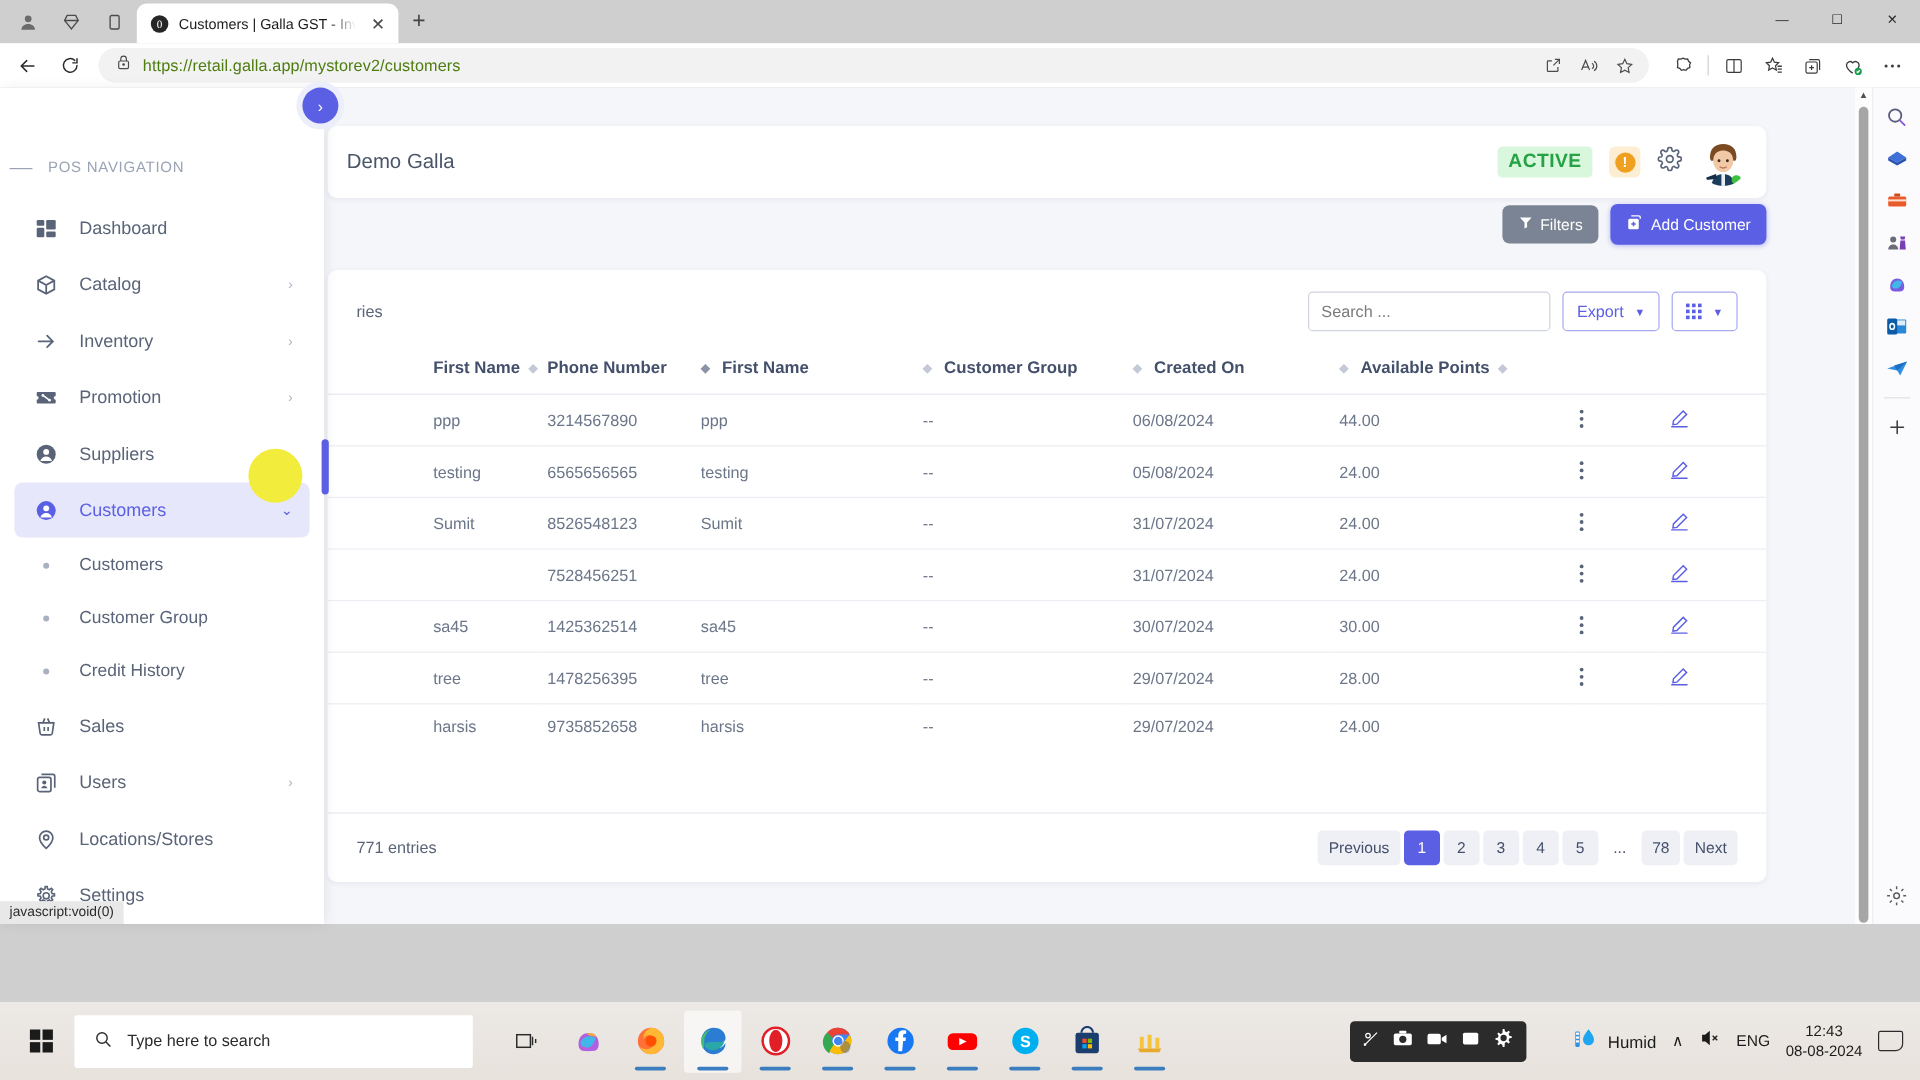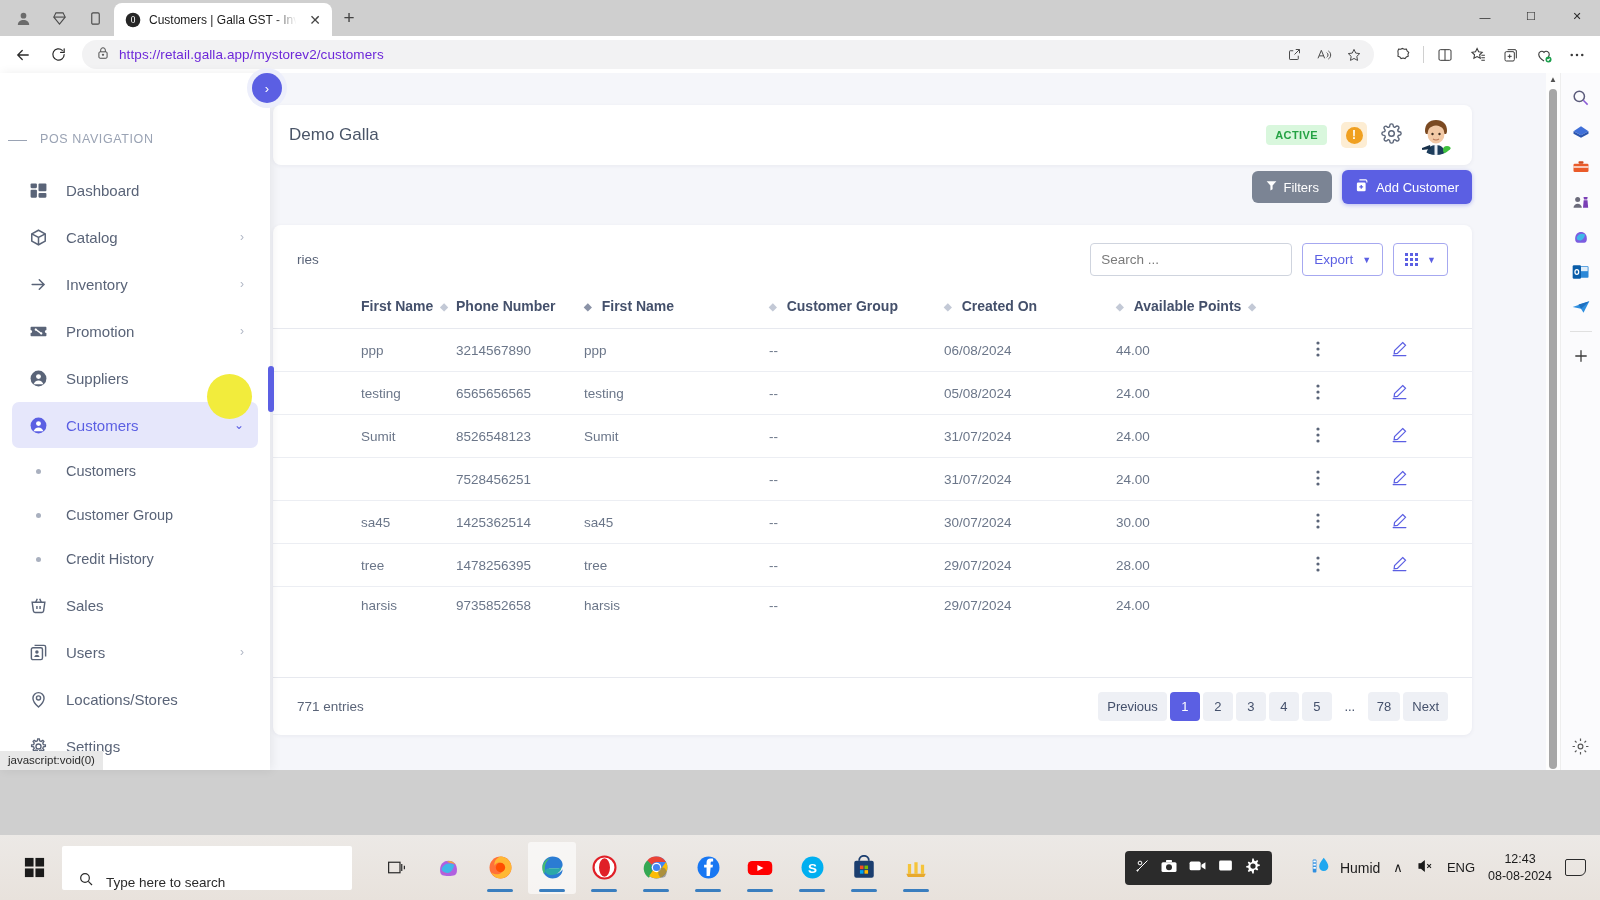--- a/index.html
+++ b/index.html
@@ -38,21 +38,21 @@
   .winctl div { width: 46px; height: 33px; display: flex; align-items: center;
                 justify-content: center; font-size: 11px; color: #2b2b2b; }
 
   .navbar { height: 37px; background: #fff; display: flex; align-items: center; gap: 3px; padding: 0 7px; }
   .nav-btn { width: 32px; height: 30px; display:flex; align-items:center; justify-content:center;
              color:#3b3b3b; border-radius:4px; }
   .omnibox {
     flex: 1; height: 29px; background: #f2f2f3; border-radius: 15px;
     display: flex; align-items: center; padding: 0 6px 0 14px; margin: 0 5px; gap: 9px;
   }
-  .omnibox .url { font-size: 13.5px; color: #6d28d9; flex: 1; letter-spacing: .1px; }
+  .omnibox .url { font-size: 13.5px; color: #4d7c0f; flex: 1; letter-spacing: .1px; }
   .omni-actions { display: flex; align-items: center; gap: 2px; }
   .omni-actions .nav-btn { width: 28px; height: 26px; }
   .tb-right { display: flex; align-items: center; gap: 1px; padding-left: 4px; }
   .tb-sep { width: 1px; height: 17px; background: #d0d0d0; margin: 0 4px; }
 
   
   .viewport { position: absolute; left: 0; right: 40px; top: 73px; bottom: 65px;
               background: #f5f6fa; overflow: hidden; }
 
   
@@ -71,21 +71,21 @@
   .edgebar .bottom { margin-top: auto; margin-bottom: 8px; }
 
   
   .app-header {
     position: absolute; left: 273px; right: 88px; top: 32px; height: 60px;
     background: #fff; border-radius: 8px; display: flex; align-items: center;
     padding: 0 16px; box-shadow: 0 1px 4px rgba(40,40,90,.06);
   }
   .store-name { font-size: 17px; color: #4a5568; font-weight: 400; }
   .hdr-right { margin-left: auto; display: flex; align-items: center; gap: 14px; }
-  .badge-active { background: #d9f7dd; color: #25a244; font-size: 11px; font-weight: 700;
+  .badge-active { background: #d9f7dd; color: #25a244; font-size: 16px; font-weight: 700;
                   letter-spacing: .4px; padding: 4px 9px; border-radius: 4px; }
   .warn-box { width: 26px; height: 26px; background: #fdedd3; border-radius: 5px;
               display: flex; align-items:center; justify-content:center; }
   .warn-dot { width: 17px; height: 17px; border-radius: 50%; background: #f0a020; color:#fff;
               font-size: 12px; font-weight: 700; display:flex; align-items:center; justify-content:center; line-height:1; }
   .avatar { width: 40px; height: 40px; border-radius: 50%; overflow: hidden; position: relative; }
 
   
   .toolbar-row { position: absolute; left: 273px; right: 88px; top: 88px; height: 52px;
                  display:flex; align-items:center; justify-content:flex-end; gap: 10px; }
@@ -181,22 +181,22 @@
 
   
   .status-link { position: absolute; left: 0; bottom: 65px; background: #e8e8e8;
                  font-size: 11.5px; color: #2b2b2b; padding: 3px 8px 4px 8px; z-index: 80; }
 
   
   .taskbar { position: absolute; left:0; right:0; bottom:0; height: 65px;
              background: linear-gradient(180deg,#ece9e6 0%,#e8e2dc 100%);
              display: flex; align-items: center; padding: 0 6px; }
   .start { width: 56px; height: 65px; display:flex; align-items:center; justify-content:center; }
-  .tb-search { width: 290px; height: 44px; background: #fff; border-radius: 2px;
-               display:flex; align-items:flex-end; gap: 12px; padding: 0 16px;
+  .tb-search { width: 332px; height: 44px; background: #fff; border-radius: 2px;
+               display:flex; align-items:center; gap: 12px; padding: 0 16px;
                font-size: 13.5px; color: #2b2b2b; }
   .tb-apps { display:flex; align-items:center; gap: 4px; margin-left: 20px; }
   .tb-app { width: 48px; height: 52px; display:flex; align-items:center; justify-content:center;
             position: relative; border-radius: 3px; }
   .tb-app.running::after { content:""; position:absolute; bottom: 2px; left: 11px; right: 11px;
                            height: 3px; background: #3a7ebf; border-radius: 2px; }
   .tb-app.focused { background: rgba(255,255,255,.62); }
   .tray-recorder { margin-left: auto; background: #2b2b2b; border-radius: 4px; height: 34px;
                    display:flex; align-items:center; gap: 10px; padding: 0 10px; color: #fff; }
   .tray { display:flex; align-items:center; gap: 13px; margin-left: 38px; padding-right: 8px; }

